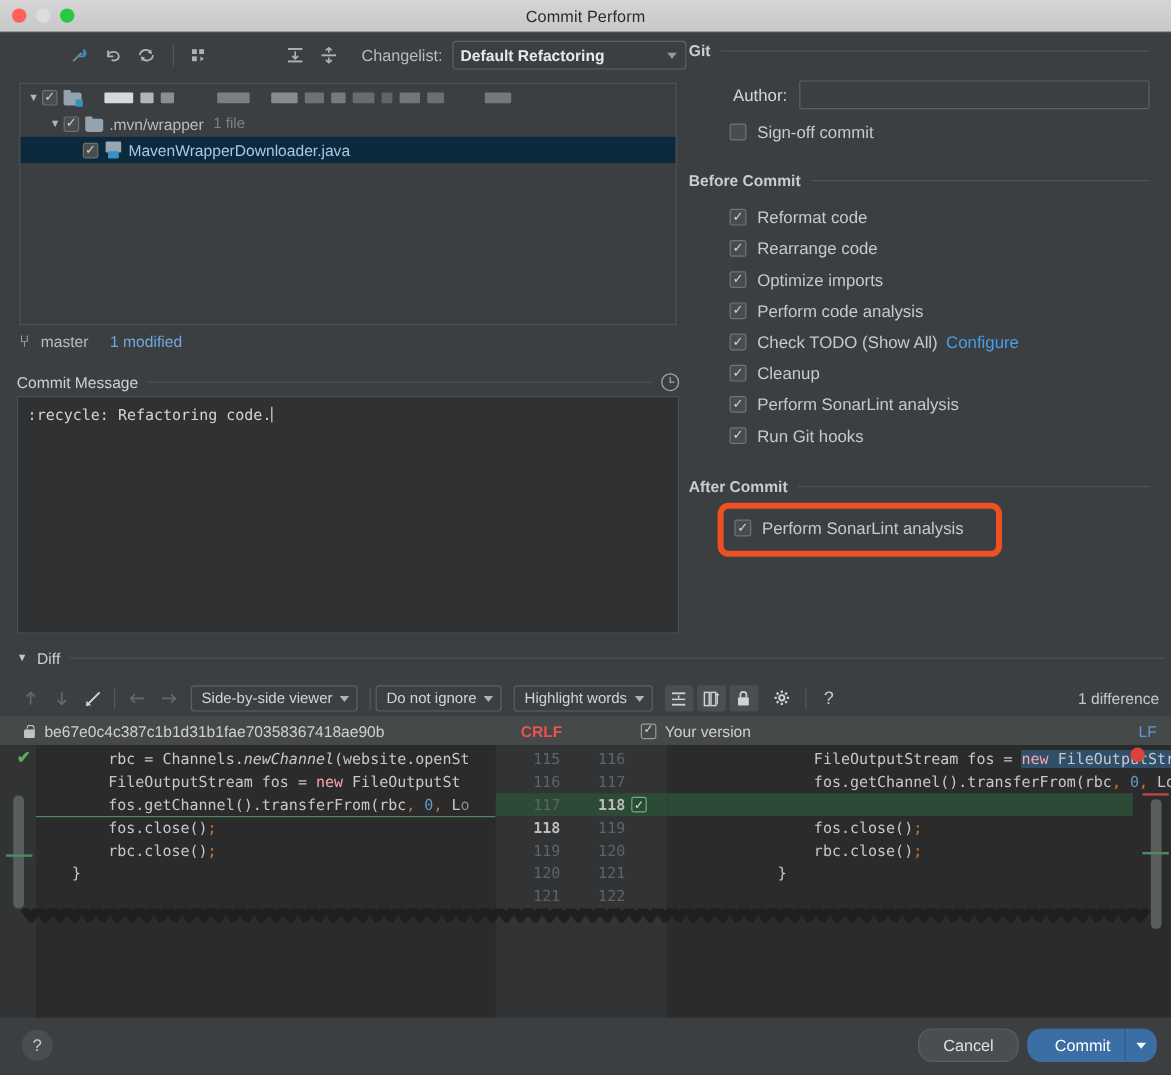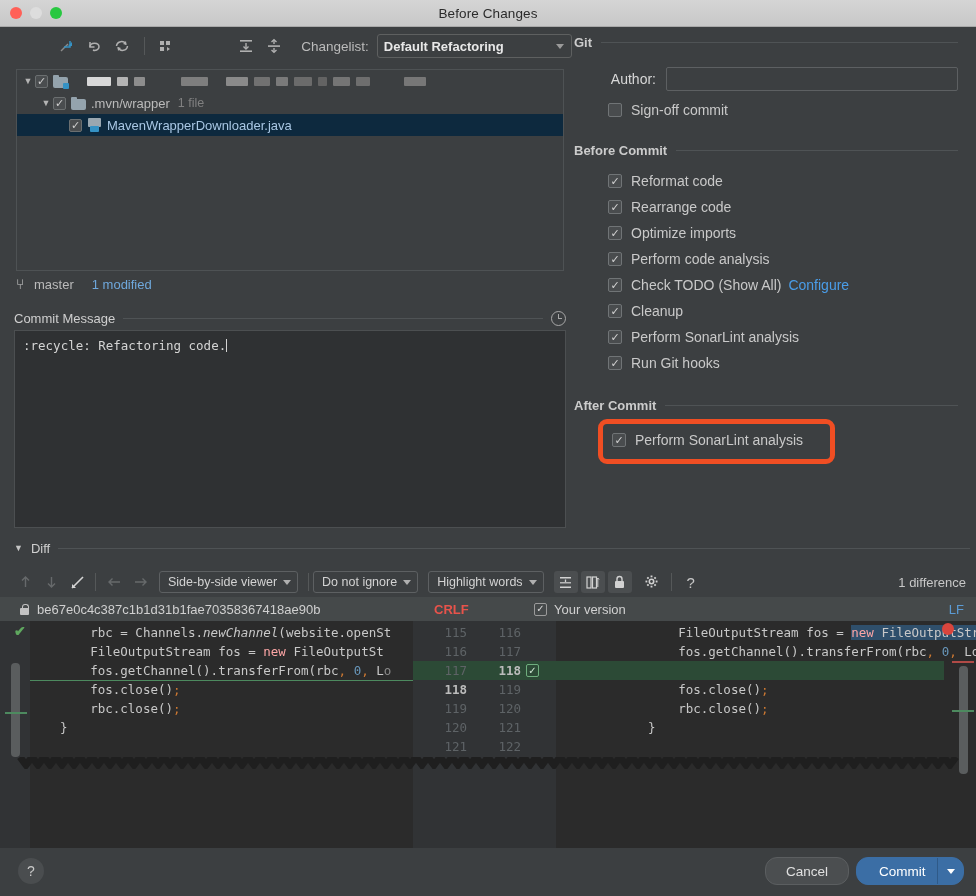--- a/index.html
+++ b/index.html
@@ -242,21 +242,21 @@
 <body>
 
 <div class="window">
 
   <div class="titlebar">
     <div class="traffic">
       <div class="dot red"></div>
       <div class="dot yellow"></div>
       <div class="dot green"></div>
     </div>
-    <div class="title-text">Before Changes</div>
+    <div class="title-text">Commit Perform</div>
   </div>
 
   <div class="body">
 
     <div class="left-top">
 
       <div class="ctoolbar">
         <div class="tbtn">
           <svg width="17" height="15" viewBox="0 0 17 15">
             <path d="M2 12 L9 5" stroke="#8c8c8c" stroke-width="1.4" fill="none"></path>

